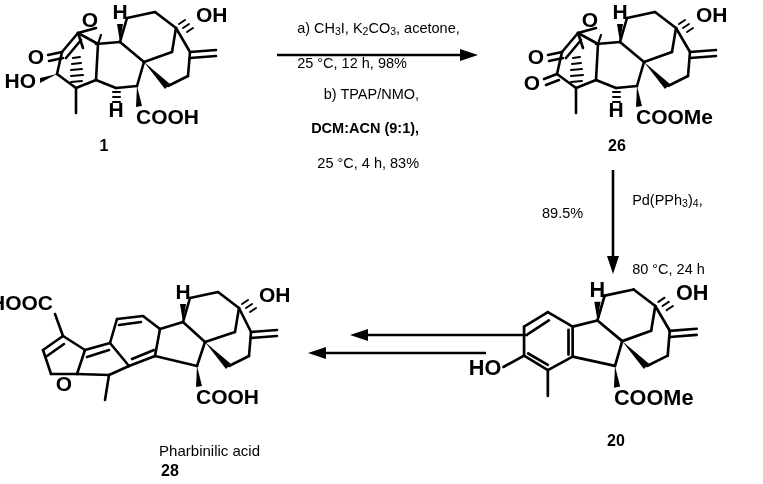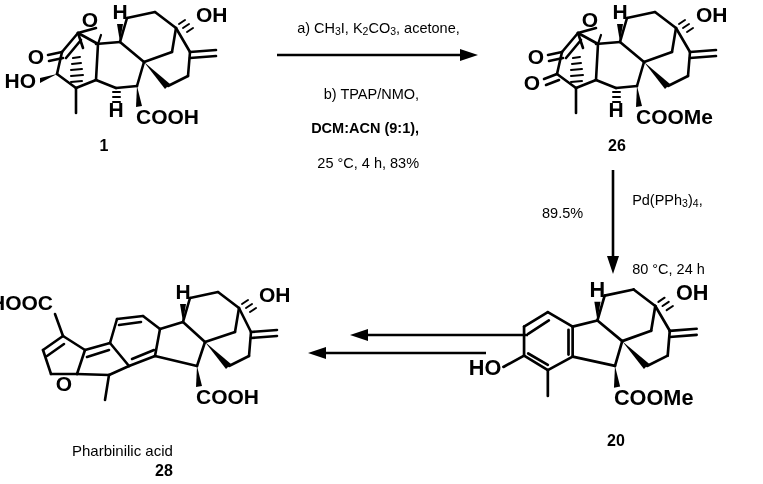--- a/index.html
+++ b/index.html
@@ -102,20 +102,21 @@
   </svg>
   <div class="txt cmpd-label" style="left:94px;top:137px;width:20px;text-align:center;">1</div>
 
   <svg style="position:absolute;left:275px;top:46px;" width="205" height="18" viewBox="0 0 205 18">
     <line class="arrowline" x1="2" y1="9" x2="190" y2="9"></line>
     <polygon class="arrowhead" points="203,9 185,3 185,15"></polygon>
   </svg>
 
   <div class="txt cond" style="left:281px;top:3px;">
     <span><span>a) CH</span><sub>3</sub><span>I, K</span><sub>2</sub><span>CO</span><sub>3</sub><span>, acetone,</span></span><br>
+    <span>25 °C, 12 h, 98%</span>
   </div>
 
   <div class="txt cond" style="left:281px;top:69px;text-align:right;">
     <span>b) TPAP/NMO,</span><br>
     <span style="padding-left:14px;font-weight:bold;">DCM:ACN (9:1),</span><br>
     <span style="padding-left:14px;">25 °C, 4 h, 83%</span>
   </div>
 
   <svg style="position:absolute;left:490px;top:0px;" width="270" height="140" viewBox="0 0 250 140">
     <path class="bond" d="M 62,52 L 78,33"></path>
@@ -297,16 +298,16 @@
       <line x1="241" y1="30" x2="247" y2="26"></line>
       <line x1="245" y1="34" x2="251" y2="30"></line>
     </g>
     <path class="wedge" d="M 192,88 L 197,108 L 191,109 Z"></path>
     <text class="atom" x="48" y="32" text-anchor="end">HOOC</text>
     <text class="atom" x="178" y="21" text-anchor="middle">H</text>
     <text class="atom" x="254" y="24" text-anchor="start">OH</text>
     <text class="atom" x="59" y="113" text-anchor="middle">O</text>
     <text class="atom" x="191" y="126" text-anchor="start">COOH</text>
   </svg>
-  <div class="txt cmpd-name" style="left:72px;top:442px;width:210px;text-align:left;">Pharbinilic acid</div>
-  <div class="txt cmpd-label" style="left:59px;top:462px;width:210px;text-align:center;">28</div>
+  <div class="txt cmpd-name" style="left:50px;top:442px;width:210px;text-align:right;">Pharbinilic acid</div>
+  <div class="txt cmpd-label" style="left:65px;top:462px;width:210px;text-align:center;">28</div>
 
 </div>
 
 </body></html>

